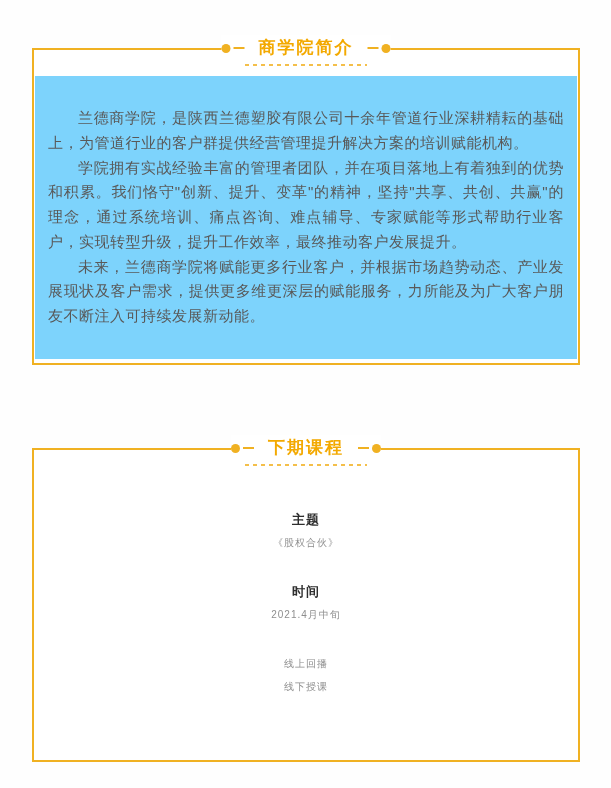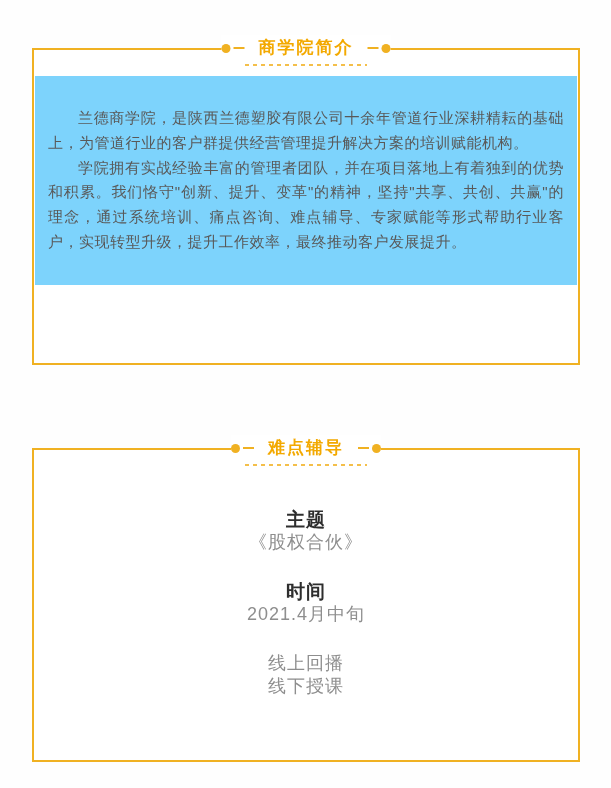--- a/index.html
+++ b/index.html
@@ -86,28 +86,28 @@
     text-align: justify;
   }
 
   
   .course-content {
     padding-top: 58px;
     text-align: center;
   }
   .course-group { margin-bottom: 26px; }
   .course-label {
-    font-size: 19px;
+    font-size: 13px;
     font-weight: bold;
     letter-spacing: 1px;
     color: #2e2e2e;
     line-height: 23px;
   }
   .course-value {
-    font-size: 18px;
+    font-size: 10px;
     letter-spacing: 1px;
     color: #8e8e8e;
     line-height: 23px;
   }
 </style>
 </head>
 <body>
 
 <div class="page">
 
@@ -117,28 +117,29 @@
       <span class="stub"></span>
       <h2 class="section-title">商学院简介</h2>
       <span class="stub"></span>
       <span class="dot"></span>
     </div>
     <div class="dashed-underline"></div>
 
     <div class="gray-panel">
       <p>兰德商学院，是陕西兰德塑胶有限公司十余年管道行业深耕精耘的基础上，为管道行业的客户群提供经营管理提升解决方案的培训赋能机构。</p>
       <p>学院拥有实战经验丰富的管理者团队，并在项目落地上有着独到的优势和积累。我们恪守"创新、提升、变革"的精神，坚持"共享、共创、共赢"的理念，通过系统培训、痛点咨询、难点辅导、专家赋能等形式帮助行业客户，实现转型升级，提升工作效率，最终推动客户发展提升。</p>
+      <p>未来，兰德商学院将赋能更多行业客户，并根据市场趋势动态、产业发展现状及客户需求，提供更多维更深层的赋能服务，力所能及为广大客户朋友不断注入可持续发展新动能。</p>
     </div>
   </section>
 
   <section class="gold-box course-box">
     <div class="title-wrap">
       <span class="dot"></span>
       <span class="stub"></span>
-      <h2 class="section-title">难点辅导</h2>
+      <h2 class="section-title">下期课程</h2>
       <span class="stub"></span>
       <span class="dot"></span>
     </div>
     <div class="dashed-underline"></div>
 
     <div class="course-content">
       <div class="course-group">
         <div class="course-label">主题</div>
         <div class="course-value">《股权合伙》</div>
       </div>

